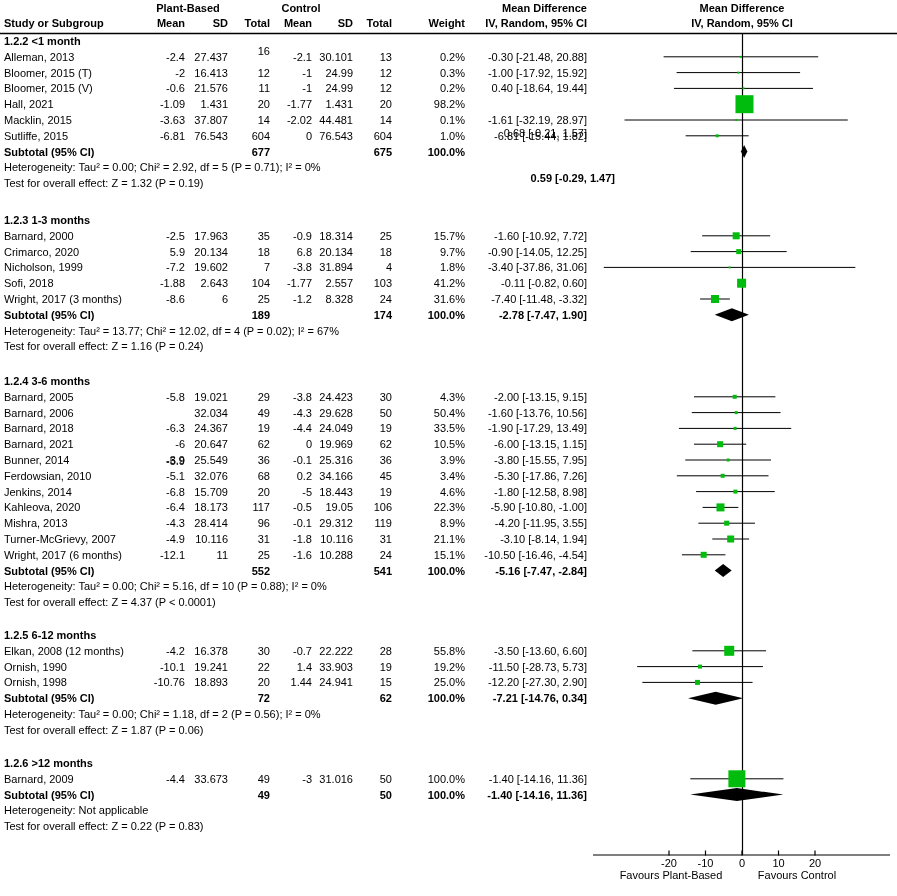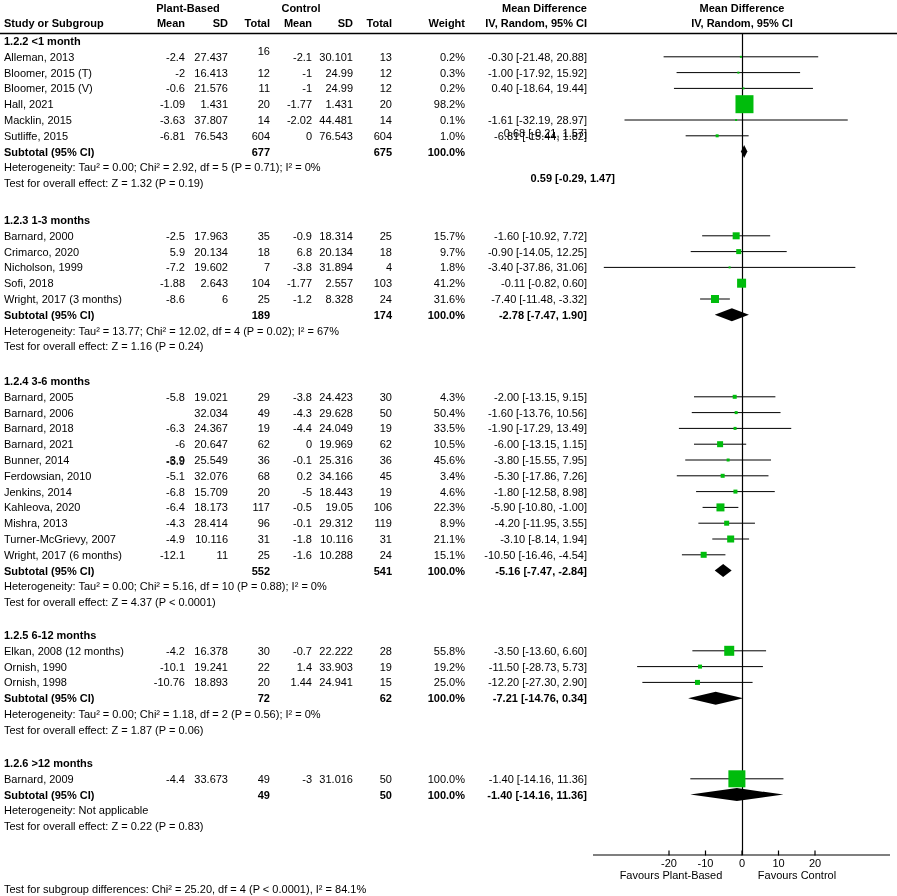--- a/index.html
+++ b/index.html
@@ -188,21 +188,21 @@
       <div class="abs r" style="left: 392px; top: 438.2px;">62</div>
       <div class="abs r" style="left: 465px; top: 438.2px;">10.5%</div>
       <div class="abs r" style="left: 587px; top: 438.2px;">-6.00 [-13.15, 1.15]</div>
       <div class="abs" style="left: 4px; top: 454px;">Bunner, 2014</div>
       <div class="abs r" style="left: 185px; top: 454px;">-3.9</div>
       <div class="abs r" style="left: 228px; top: 454px;">25.549</div>
       <div class="abs r" style="left: 270px; top: 454px;">36</div>
       <div class="abs r" style="left: 312px; top: 454px;">-0.1</div>
       <div class="abs r" style="left: 353px; top: 454px;">25.316</div>
       <div class="abs r" style="left: 392px; top: 454px;">36</div>
-      <div class="abs r" style="left: 465px; top: 454px;">45.6%</div>
+      <div class="abs r" style="left: 465px; top: 454px;">3.9%</div>
       <div class="abs r" style="left: 587px; top: 454px;">-3.80 [-15.55, 7.95]</div>
       <div class="abs" style="left: 4px; top: 469.8px;">Ferdowsian, 2010</div>
       <div class="abs r" style="left: 185px; top: 469.8px;">-5.1</div>
       <div class="abs r" style="left: 228px; top: 469.8px;">32.076</div>
       <div class="abs r" style="left: 270px; top: 469.8px;">68</div>
       <div class="abs r" style="left: 312px; top: 469.8px;">0.2</div>
       <div class="abs r" style="left: 353px; top: 469.8px;">34.166</div>
       <div class="abs r" style="left: 392px; top: 469.8px;">45</div>
       <div class="abs r" style="left: 465px; top: 469.8px;">3.4%</div>
       <div class="abs r" style="left: 587px; top: 469.8px;">-5.30 [-17.86, 7.26]</div>
@@ -381,14 +381,13 @@
       <rect x="694.97" y="679.9" width="5" height="5" fill="#00bc0c"></rect>
       <polygon points="688.126,698.2 715.6835,691.7 743.241,698.2 715.6835,704.7" fill="#000000"></polygon>
       <line x1="690.316" y1="778.8" x2="783.4639999999999" y2="778.8" stroke="#000000" stroke-width="1"></line>
       <rect x="728.39" y="770.3" width="17" height="17" fill="#00bc0c"></rect>
       <polygon points="690.316,794.6 736.89,788.1 783.4639999999999,794.6 736.89,801.1" fill="#000000"></polygon>
     </svg>
 
   <div class="abs ctr" style="left:671px;top:869px;">Favours Plant-Based</div>
   <div class="abs ctr" style="left:789px;top:869px;padding-left:16px;">Favours Control</div>
 
-  <div class="abs" style="left:4px;top:883px;">Test for subgroup differences: Chi² = 25.20, df = 4 (P &lt; 0.0001), I² = 84.1%</div>
 </div>
 
 </body></html>

